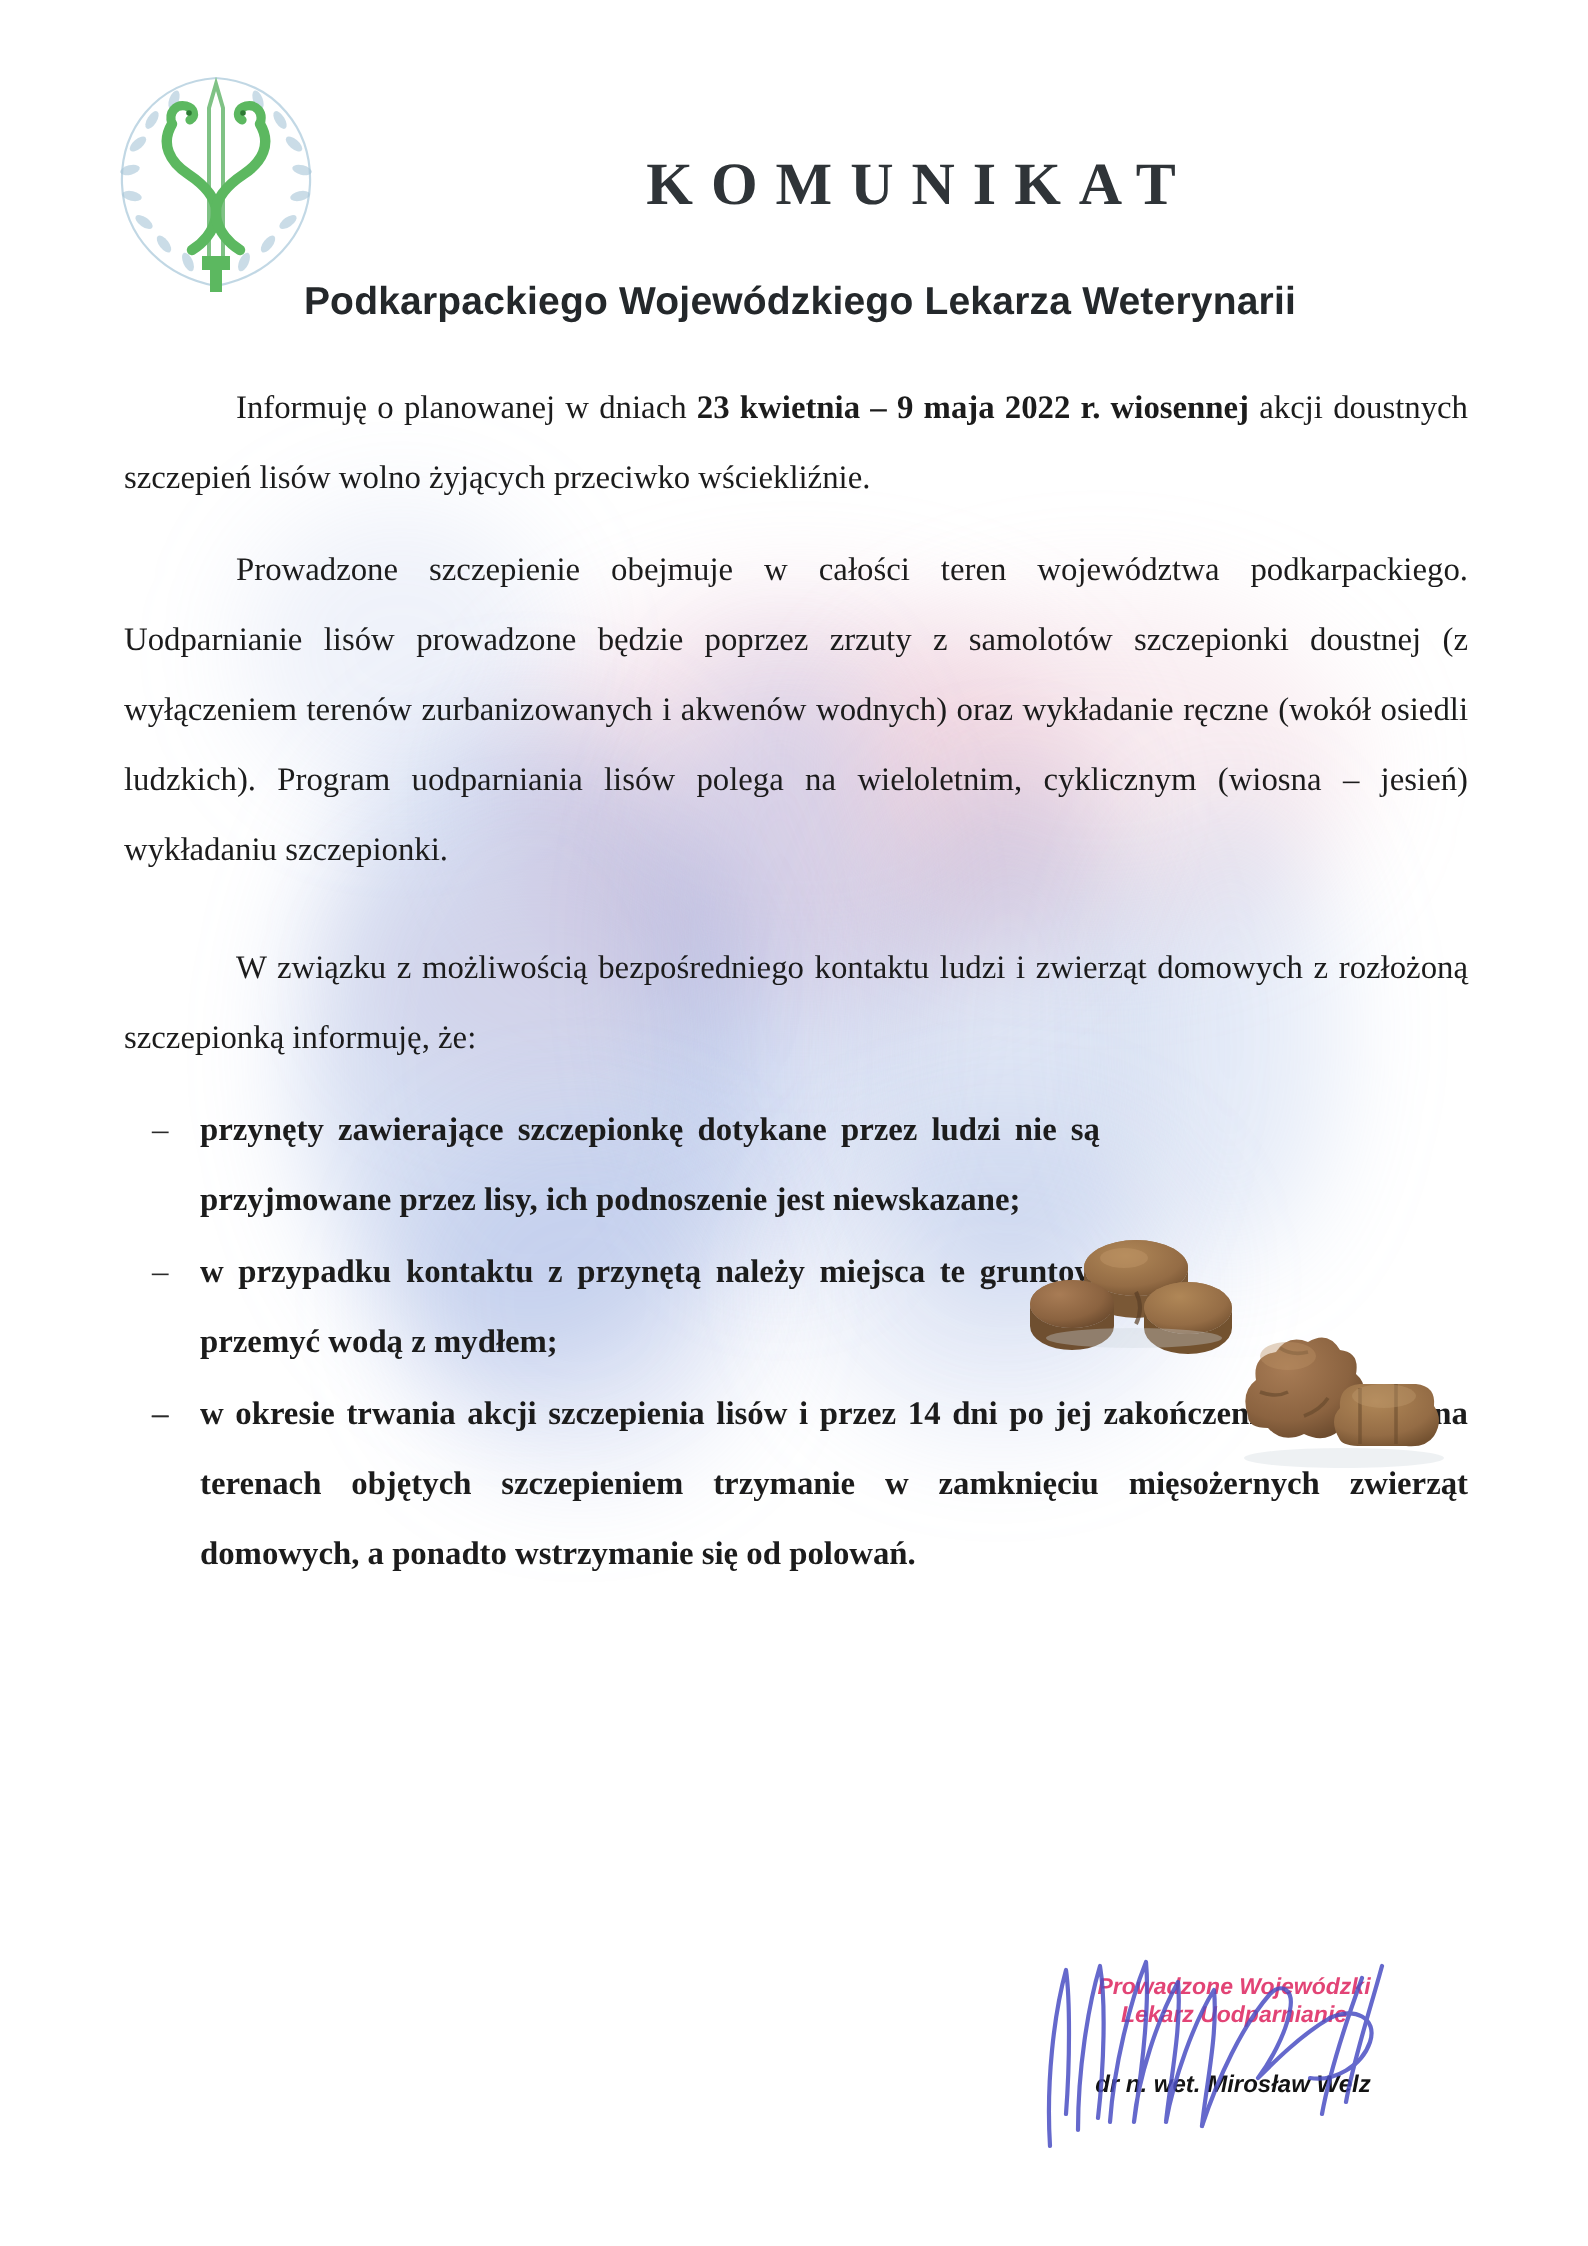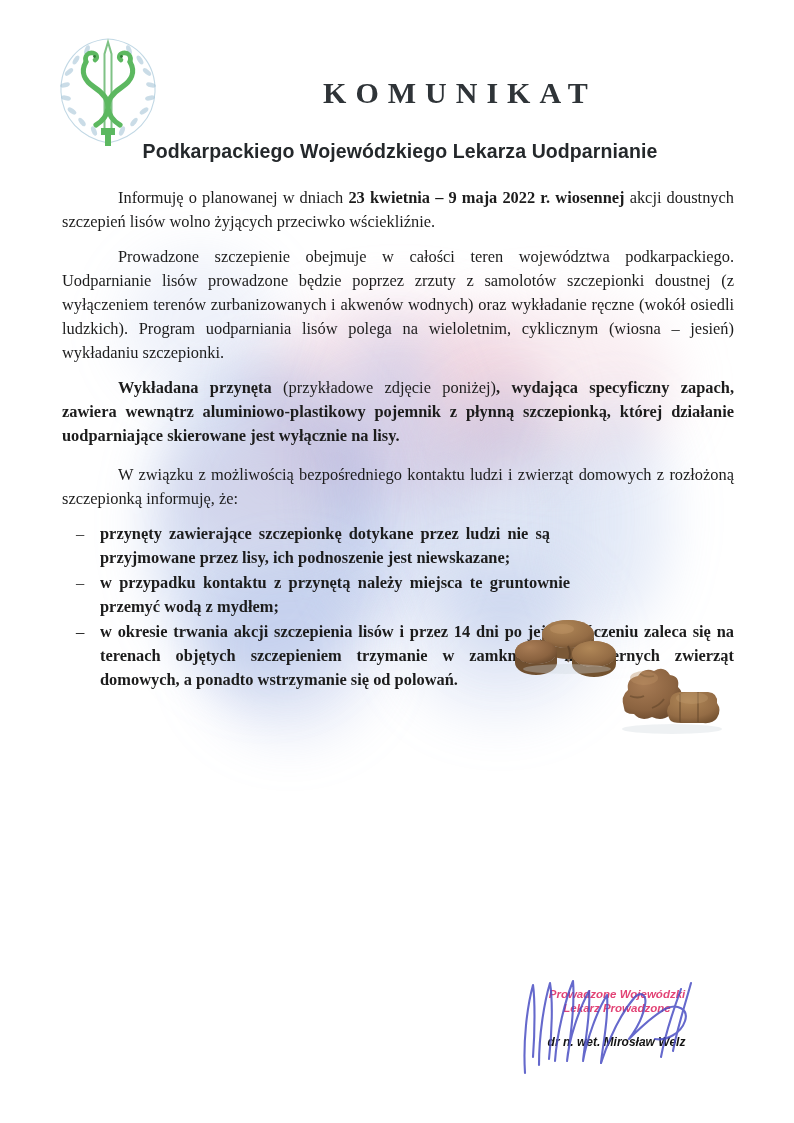--- a/index.html
+++ b/index.html
@@ -93,21 +93,21 @@
   }
 
   
   .body {
     position: absolute;
     left: 62px;
     top: 186px;
     width: 672px;
     z-index: 3;
     font-size: 16.4px;
-    line-height: 24px;
+    line-height: 35px;
   }
   p.para {
     margin: 0 0 2px 0;
     text-align: justify;
     text-justify: inter-word;
     text-indent: 56px;
   }
   p.para b { font-weight: 700; }
   .para-strong {
     font-weight: 700;
@@ -250,34 +250,33 @@
         <path d="M34 30 C32 24 36 20 41 21 C45 22 46 26 43 28"></path>
         <path d="M78 30 C80 24 76 20 71 21 C67 22 66 26 69 28"></path>
       </g>
       <circle cx="42.5" cy="24.5" r="1.4" fill="#2d7a34"></circle>
       <circle cx="69.5" cy="24.5" r="1.4" fill="#2d7a34"></circle>
     </svg>
   </div>
 
   <div class="title-block">
     <div class="doc-title">KOMUNIKAT</div>
-    <div class="doc-subtitle">Podkarpackiego Wojewódzkiego Lekarza Uodparnianie</div>
+    <div class="doc-subtitle">Podkarpackiego Wojewódzkiego Lekarza Weterynarii</div>
   </div>
 
   <div class="body">
 
     <p class="para"><span>Informuję o planowanej w dniach </span><b>23 kwietnia – 9 maja 2022 r. wiosennej</b><span> akcji doustnych szczepień lisów wolno żyjących przeciwko wściekliźnie.</span></p>
 
     <div class="spacer-sm"></div>
 
     <p class="para">Prowadzone szczepienie obejmuje w całości teren województwa podkarpackiego. Uodparnianie lisów prowadzone będzie poprzez zrzuty z samolotów szczepionki doustnej (z wyłączeniem terenów zurbanizowanych i akwenów wodnych) oraz wykładanie ręczne (wokół osiedli ludzkich). Program uodparniania lisów polega na wieloletnim, cyklicznym (wiosna – jesień) wykładaniu szczepionki.</p>
 
     <div class="spacer-sm"></div>
 
-    <p class="para para-strong"><span>Wykładana przynęta </span><span class="reg">(przykładowe zdjęcie poniżej)</span><span>, wydająca specyficzny zapach, zawiera wewnątrz aluminiowo-plastikowy pojemnik z płynną szczepionką, której działanie uodparniające skierowane jest wyłącznie na lisy.</span></p>
 
     <div class="spacer-md"></div>
 
     <p class="para">W związku z możliwością bezpośredniego kontaktu ludzi i zwierząt domowych z rozłożoną szczepionką informuję, że:</p>
 
     <div class="spacer-sm"></div>
 
     <ul class="bullets">
       <li class="narrow"><span class="dash">–</span><span>przynęty zawierające szczepionkę dotykane przez ludzi nie są przyjmowane przez lisy, ich podnoszenie jest niewskazane;</span></li>
       <li class="narrow2"><span class="dash">–</span><span>w przypadku kontaktu z przynętą należy miejsca te gruntownie przemyć wodą z mydłem;</span></li>
@@ -328,21 +327,21 @@
       </g>
 
       <ellipse cx="55" cy="57" rx="44" ry="5" fill="#cfd6de" opacity="0.35"></ellipse>
       <ellipse cx="160" cy="117" rx="50" ry="5" fill="#cfd6de" opacity="0.35"></ellipse>
     </svg>
   </div>
 
   <div class="signature-block">
     <div class="stamp-text">
       <div>Prowadzone Wojewódzki</div>
-      <div>Lekarz Prowadzone</div>
+      <div>Lekarz Uodparnianie</div>
     </div>
     <div class="stamp-name">dr n. wet. Mirosław Welz</div>
 
     <svg class="handwriting" viewBox="0 0 250 110">
       <g stroke="#4b4fc4" stroke-width="2.1" fill="none" stroke-linecap="round" stroke-linejoin="round" opacity="0.85">
         <path d="M30 104 C28 72 32 38 38 16 C40 30 40 62 38 88"></path>
         <path d="M44 96 C44 66 49 34 55 14 C58 32 57 64 54 90"></path>
         <path d="M60 92 C62 64 70 32 78 12 C80 34 76 66 72 92 C74 70 84 40 94 22
                  C96 44 90 72 88 92 C92 70 102 42 112 26 C114 48 108 74 106 94"></path>
         <path d="M106 94 C114 70 126 44 140 28 C146 22 152 26 150 36 C148 48 140 62 134 70

